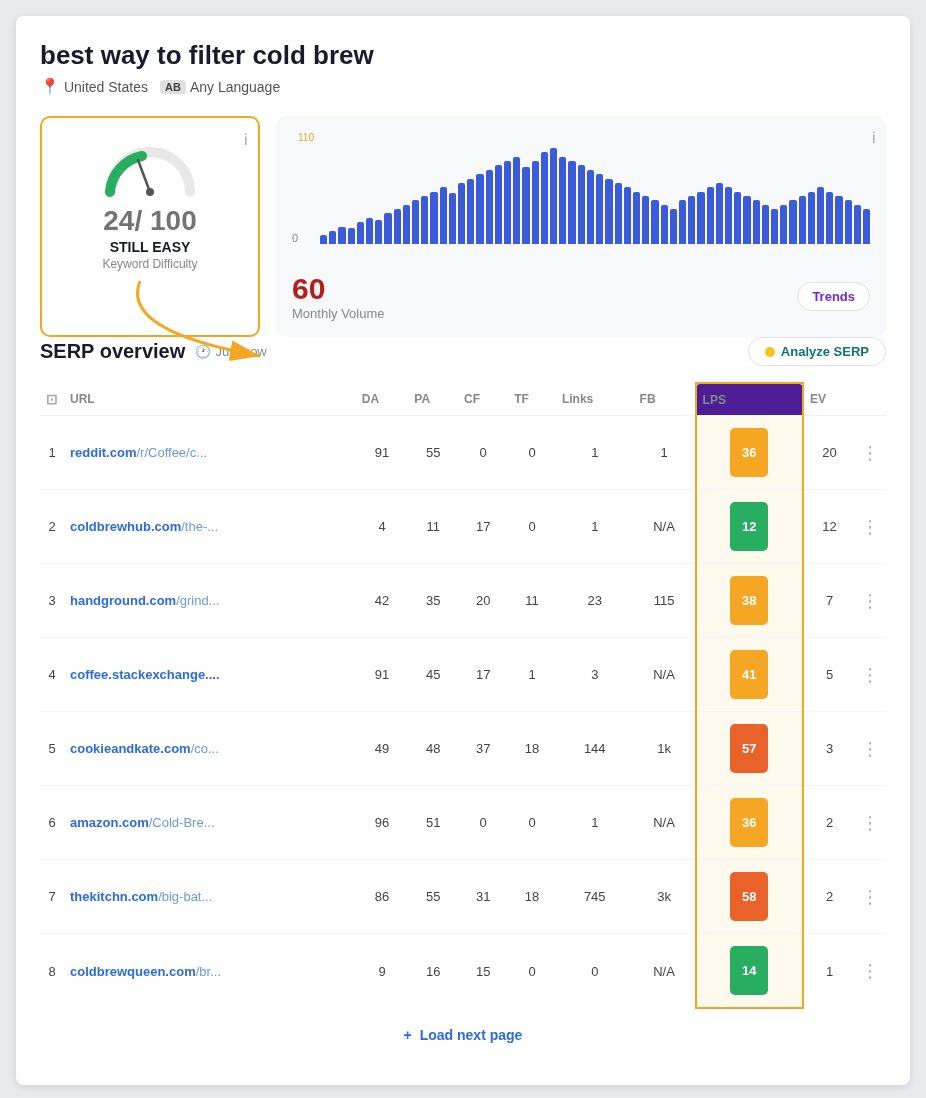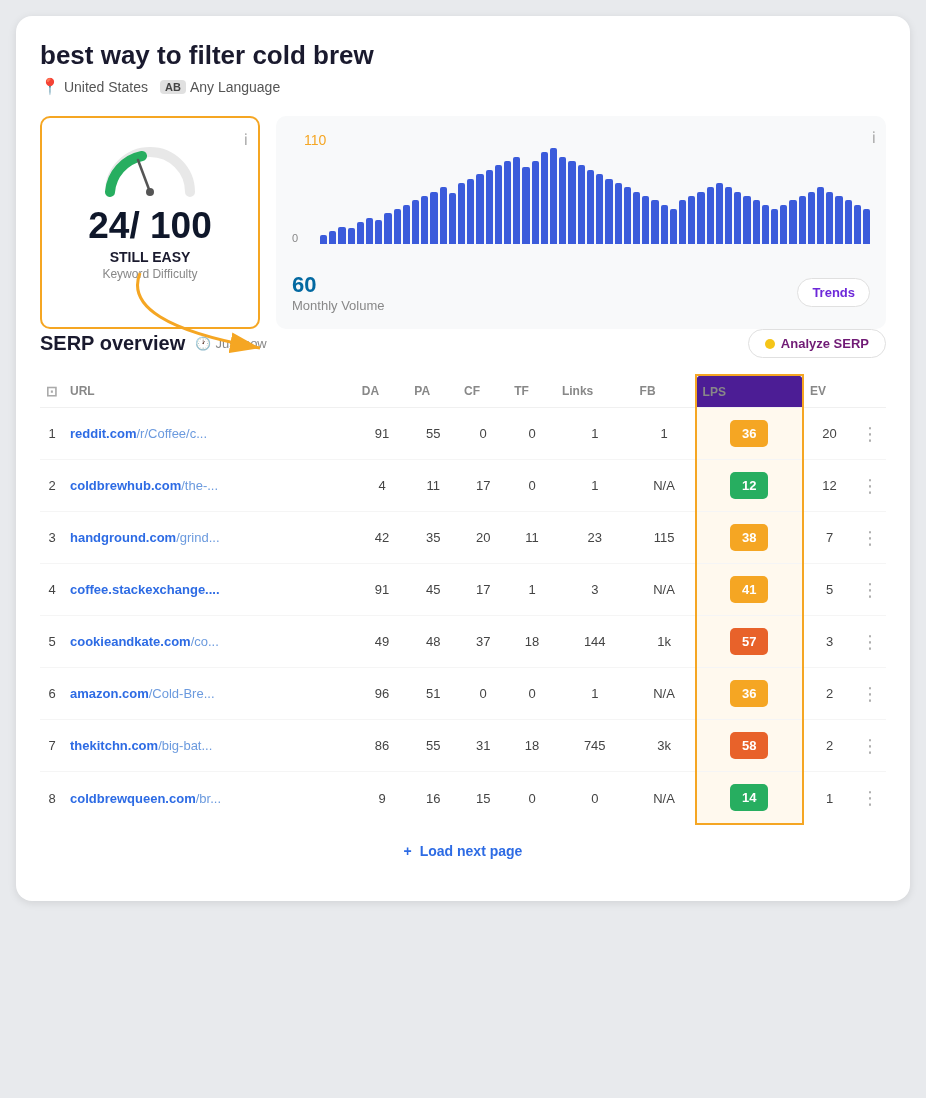--- a/index.html
+++ b/index.html
@@ -5,21 +5,21 @@
     * { box-sizing: border-box; margin: 0; padding: 0; }
     body {
       background: #e8eaed;
       font-family: -apple-system, BlinkMacSystemFont, 'Segoe UI', Arial, sans-serif;
       padding: 16px;
       min-height: 1098px;
       width: 926px;
     }
     .main-card {
       background: #fff;
-      border-radius: 16px;
+      border-radius: 8px;
       padding: 24px;
       box-shadow: 0 2px 8px rgba(0,0,0,0.1);
     }
     .page-title {
       font-size: 26px;
       font-weight: 700;
       color: #1a1a2e;
       margin-bottom: 6px;
     }
     .location-bar {
@@ -71,23 +71,23 @@
       font-size: 16px;
     }
     .kd-gauge {
       width: 100px;
       height: 55px;
       position: relative;
       margin-bottom: 8px;
       margin-top: 8px;
     }
     .kd-score {
-      font-size: 37px;
+      font-size: 28px;
       font-weight: 800;
-      color: #0f172a;
+      color: #737373;
       margin-top: 24px;
     }
     .kd-label {
       font-size: 14px;
       font-weight: 700;
       color: #1a1a2e;
       margin-top: 2px;
     }
     .kd-sublabel {
       font-size: 12px;
@@ -108,25 +108,25 @@
       right: 10px;
       color: #aaa;
       font-size: 16px;
     }
     .chart-area {
       height: 130px;
       position: relative;
       margin-bottom: 8px;
     }
     .chart-y-label {
-      font-size: 14px;
+      font-size: 10px;
       color: #f5a623;
       position: absolute;
       top: 0;
-      left: 12px;
+      left: 6px;
     }
     .chart-y-zero {
       font-size: 11px;
       color: #888;
       position: absolute;
       bottom: 18px;
       left: 0;
     }
     .chart-bars {
       position: absolute;
@@ -155,23 +155,23 @@
       display: flex;
       align-items: center;
       justify-content: space-between;
       margin-top: 10px;
     }
     .search-vol {
       display: flex;
       flex-direction: column;
     }
     .search-vol-num {
-      font-size: 22px;
+      font-size: 30px;
       font-weight: 700;
-      color: #0369a1;
+      color: #b91c1c;
     }
     .search-vol-label {
       font-size: 13px;
       color: #888;
     }
     .chart-tabs {
       display: flex;
       gap: 8px;
     }
     .chart-tab {
@@ -213,21 +213,21 @@
       font-size: 13px;
       color: #888;
     }
     .analyze-btn {
       background: #fff;
       border: 1.5px solid #e0e0e0;
       border-radius: 20px;
       padding: 6px 16px;
       font-size: 13px;
       font-weight: 600;
-      color: #701a75;
+      color: #0f766e;
       cursor: pointer;
       display: flex;
       align-items: center;
       gap: 6px;
     }
     .analyze-dot {
       width: 10px;
       height: 10px;
       border-radius: 50%;
       background: #f5c518;
@@ -257,21 +257,21 @@
     .url-link {
       color: #2d6be4;
       text-decoration: none;
       font-size: 13px;
     }
     .url-domain { font-weight: 600; }
     .url-path { color: #6b9ade; text-align: center; }
     .lps-badge {
       display: inline-block;
       border-radius: 5px;
-      padding: 6px 10px;
+      padding: 17px 10px;
       font-size: 13px;
       font-weight: 700;
       color: #fff;
       text-align: center;
       min-width: 38px;
     }
     .more-btn {
       color: #aaa;
       font-size: 18px;
       cursor: pointer;

